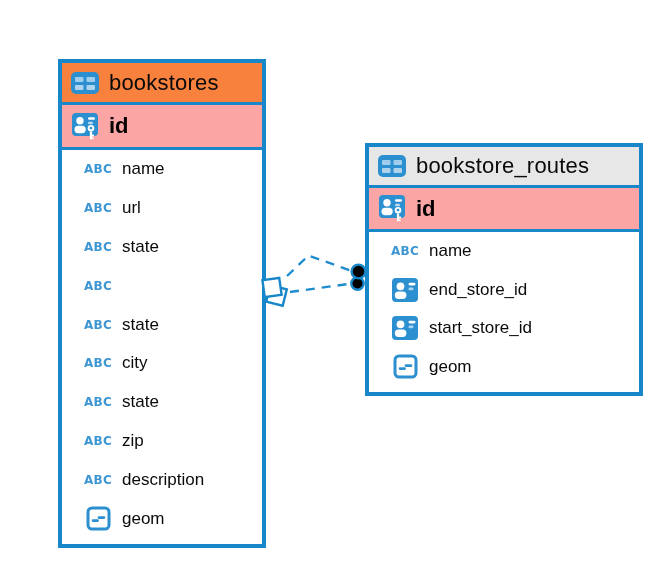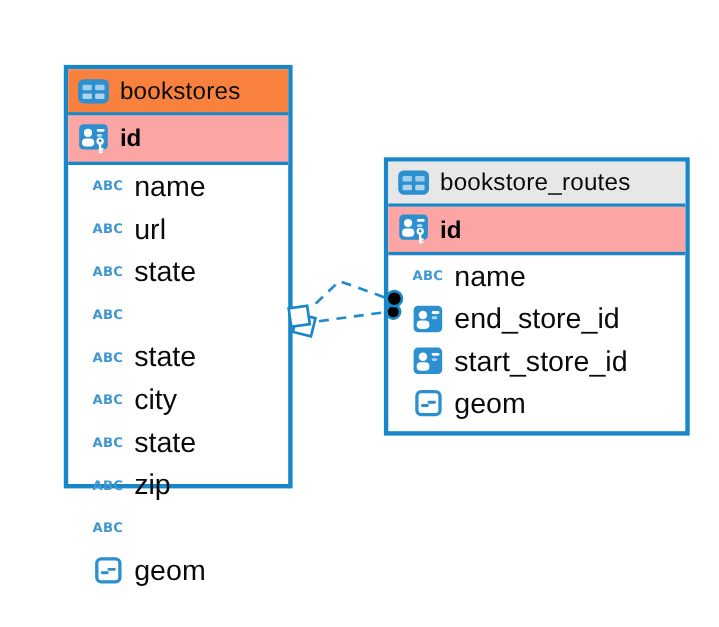--- a/index.html
+++ b/index.html
@@ -18,30 +18,30 @@
     border-bottom:3px solid #1787C9;box-sizing:border-box;
   }
   .entity-title{font-size:22px;color:#0a0a0a;letter-spacing:0.2px;white-space:nowrap;}
   .pk-row{
     display:flex;align-items:center;gap:9px;padding-left:8px;
     border-bottom:3px solid #1787C9;box-sizing:border-box;background:#fca5a5;
   }
   .pk-label{font-size:22px;font-weight:bold;color:#000;}
   .fields{display:flex;flex-direction:column;}
   .field-row{display:flex;align-items:center;gap:9px;padding-left:21px;box-sizing:border-box;}
-  .field-label{font-size:26px;color:#0a0a0a;white-space:nowrap;}
+  .field-label{font-size:17px;color:#0a0a0a;white-space:nowrap;}
 
   
-  .entity.bookstores{left:58px;top:59px;width:208px;height:385px;}
+  .entity.bookstores{left:58px;top:59px;width:208px;height:489px;}
   .entity.bookstores .entity-header{height:42px;}
   .entity.bookstores .pk-row{height:45px;}
   .entity.bookstores .field-row{height:38.8px;}
 
   
-  .entity.routes{left:349px;top:143px;width:278px;height:253px;}
+  .entity.routes{left:365px;top:143px;width:278px;height:253px;}
   .entity.routes .entity-header{height:41px;}
   .entity.routes .pk-row{height:44px;}
   .entity.routes .field-row{height:38.5px;}
 
   .ic{width:30px;min-width:30px;display:flex;justify-content:center;align-items:center;}
   .abc-ic{
     font-family:"DejaVu Sans", sans-serif;font-size:12px;font-weight:bold;
     color:#3E96D2;letter-spacing:0.2px;transform:scaleY(1.0);
     user-select:none;
   }
@@ -135,20 +135,21 @@
       <div class="field-row">
         <span class="ic abc-ic">ABC</span>
         <span class="field-label">state</span>
       </div>
       <div class="field-row">
         <span class="ic abc-ic">ABC</span>
         <span class="field-label">zip</span>
       </div>
       <div class="field-row">
         <span class="ic abc-ic">ABC</span>
+        <span class="field-label">description</span>
       </div>
       <div class="field-row">
         <span class="ic">
           <svg width="25" height="25" viewBox="0 0 25 25">
               <use href="#tpl-geom-icon"></use>
             </svg>
         </span>
         <span class="field-label">geom</span>
       </div>
     </div>

